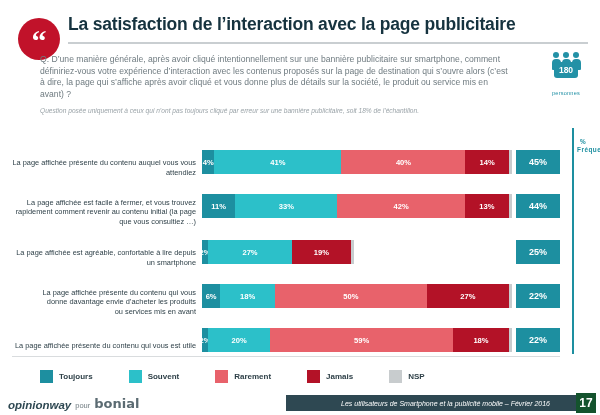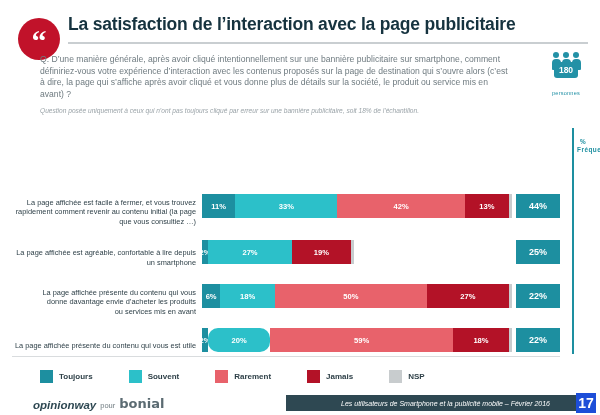--- a/index.html
+++ b/index.html
@@ -136,27 +136,27 @@
   }
   .footer-bar {
     position:absolute; left:286px; bottom:4px; width:290px; height:16px;
     background:#2e4852;
     color:#ffffff; font-size:7px; font-style:italic;
     display:flex; align-items:center; justify-content:flex-end;
     padding-right:26px;
   }
   .page-num {
     position:absolute; right:4px; bottom:2px;
-    width:20px; height:20px; background:#1d4ed8; color:#fff;
-    font-size:14px; font-weight:bold;
+    width:20px; height:20px; background:#14532d; color:#fff;
+    font-size:12px; font-weight:bold;
     display:flex; align-items:center; justify-content:center;
   }
   .brand {
     position:absolute; left:8px; bottom:4px;
-    display:flex; align-items:flex-end;margin-left:25px;
+    display:flex; align-items:flex-end;
   }
   .brand-ow {
     font-size:11.5px; font-weight:bold; color:#2e4852; font-style:italic;
   }
   .brand-pour { font-size:7.5px; color:#6f7b80; margin:0 4px 1px 4px; }
   .brand-bonial {
     font-size:13px; font-weight:bold; color:#5b6b72;
     font-family:"DejaVu Sans", sans-serif;
   }
 </style>
@@ -187,20 +187,33 @@
     <div class="person">
         <div class="head"></div>
         <div class="body"></div>
       </div>
   </div>
   <div class="base-bubble">180</div>
   <div class="base-label">personnes</div>
 </div>
 
 <div class="chart" id="chart">
+    <div class="row" style="top: 18px;">
+      <div class="row-label-wrap">
+        <div class="row-label" style="position: static;">La page affichée présente du contenu auquel vous vous attendiez</div>
+      </div>
+      <div class="bar">
+        <div class="seg" style="width: 12.4px; background: rgb(29, 143, 160);">4%</div>
+        <div class="seg" style="width: 127.1px; background: rgb(44, 192, 201);">41%</div>
+        <div class="seg" style="width: 124px; background: rgb(232, 98, 107);">40%</div>
+        <div class="seg" style="width: 43.4px; background: rgb(179, 18, 39);">14%</div>
+        <div class="seg nsp" style="width: 3.1px; background: rgb(200, 204, 206);"></div>
+      </div>
+      <div class="freq-box">45%</div>
+    </div>
     <div class="row" style="top: 62px;">
       <div class="row-label-wrap">
         <div class="row-label" style="position: static;">La page affichée est facile à fermer, et vous trouvez rapidement comment revenir au contenu initial (la page que vous consultiez …)</div>
       </div>
       <div class="bar">
         <div class="seg" style="width: 34.1px; background: rgb(29, 143, 160);">11%</div>
         <div class="seg" style="width: 104px; background: rgb(44, 192, 201);">33%</div>
         <div class="seg" style="width: 130.2px; background: rgb(232, 98, 107);">42%</div>
         <div class="seg" style="width: 45px; background: rgb(179, 18, 39);">13%</div>
         <div class="seg nsp" style="width: 3.1px; background: rgb(200, 204, 206);"></div>
@@ -231,21 +244,21 @@
         <div class="seg nsp" style="width: 3.1px; background: rgb(200, 204, 206);"></div>
       </div>
       <div class="freq-box">22%</div>
     </div>
     <div class="row" style="top: 196px;">
       <div class="row-label-wrap">
         <div class="row-label" style="position: static;">La page affichée présente du contenu qui vous est utile</div>
       </div>
       <div class="bar">
         <div class="seg" style="width: 6.2px; background: rgb(29, 143, 160);">2%</div>
-        <div class="seg" style="width: 62px; background: rgb(44, 192, 201); border-radius: 10px;">20%</div>
+        <div class="seg" style="width: 62px; background: rgb(44, 192, 201);">20%</div>
         <div class="seg" style="width: 182.9px; background: rgb(232, 98, 107);">59%</div>
         <div class="seg" style="width: 55.8px; background: rgb(179, 18, 39);">18%</div>
         <div class="seg nsp" style="width: 3.1px; background: rgb(200, 204, 206);"></div>
       </div>
       <div class="freq-box">22%</div>
     </div>
   </div>
 
 <div class="vaxis">
   <div class="vaxis-rule"></div>

